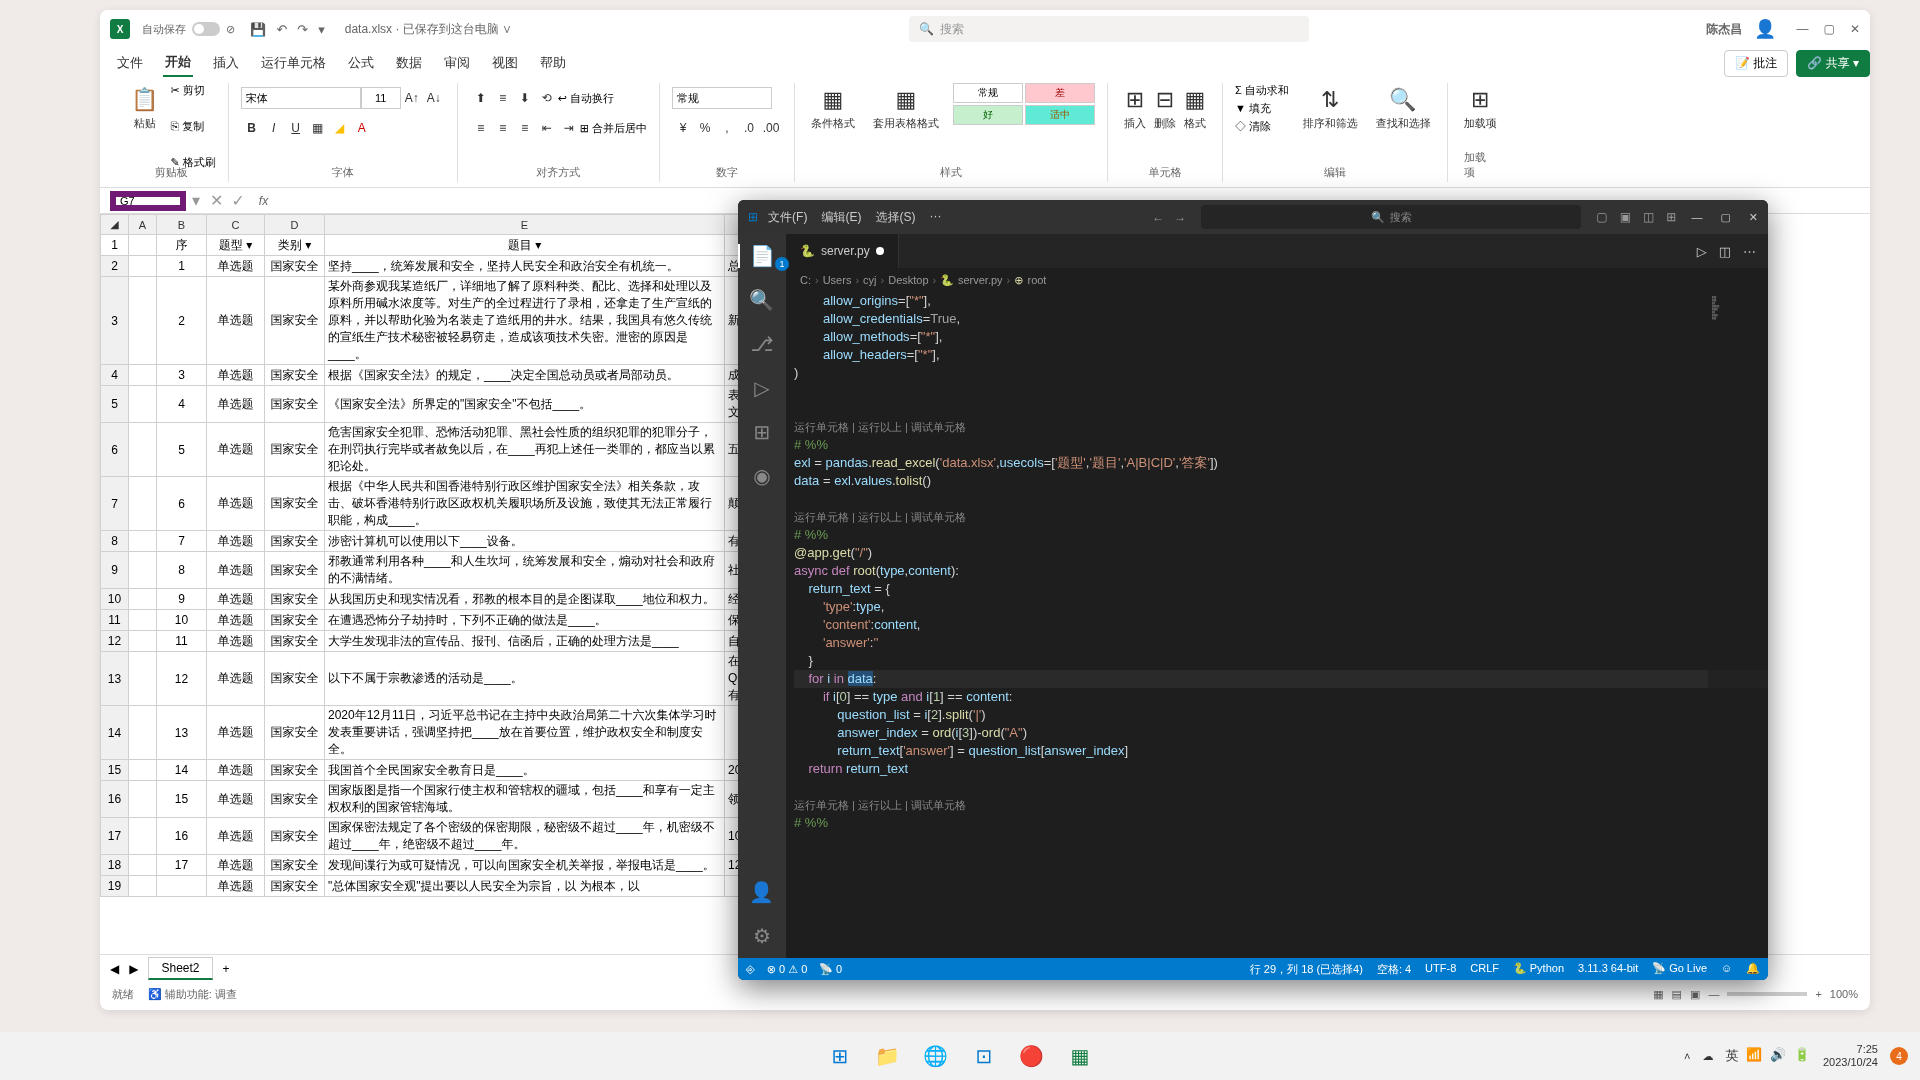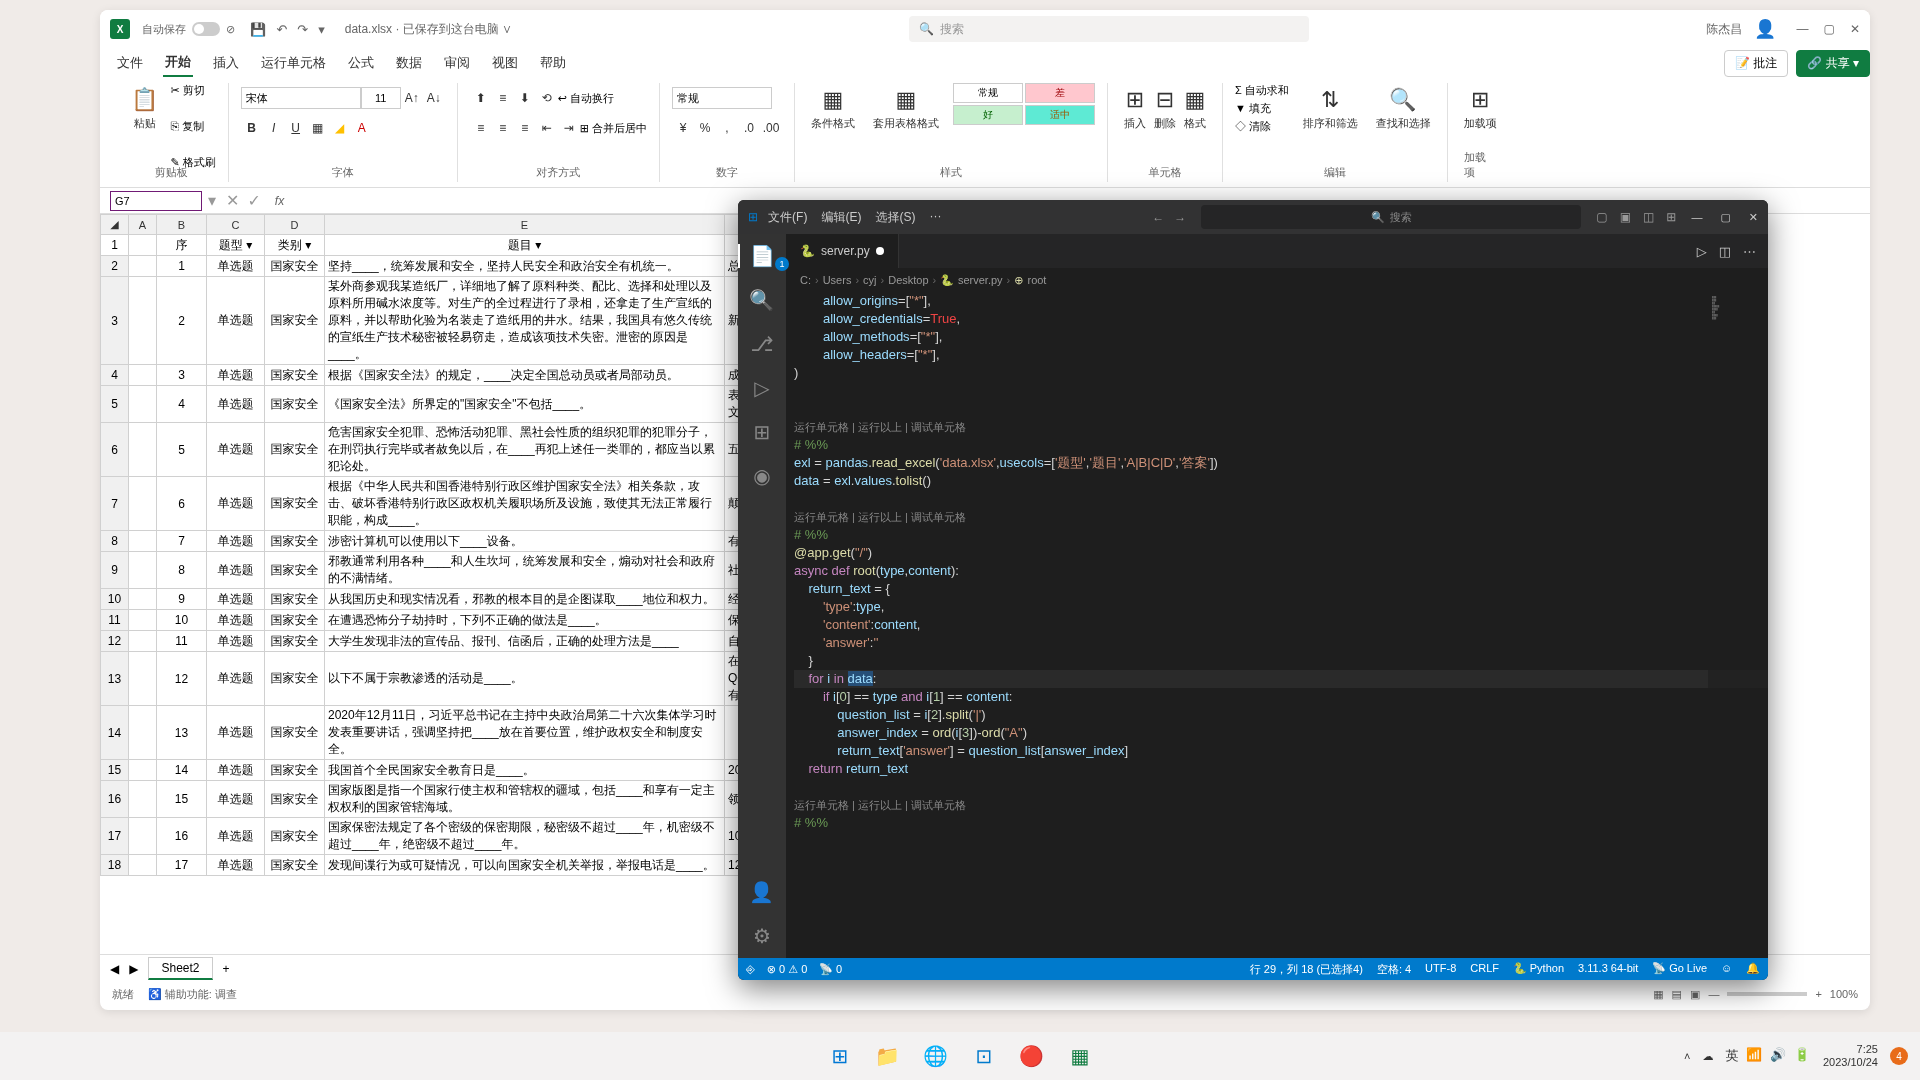--- a/index.html
+++ b/index.html
@@ -7,40 +7,40 @@
 .excel-window{position:absolute;left:100px;top:10px;width:1770px;height:1000px;background:#fff;border-radius:8px;box-shadow:0 2px 10px rgba(0,0,0,0.1);}
 .excel-titlebar{height:38px;display:flex;align-items:center;padding:0 10px;background:#fff;border-radius:8px 8px 0 0;}
 .excel-titlebar .app-icon{width:20px;height:20px;background:#107c41;border-radius:3px;display:flex;align-items:center;justify-content:center;color:#fff;font-size:10px;font-weight:bold;}
 .autosave{margin-left:12px;font-size:11px;color:#666;display:flex;align-items:center;gap:6px;}
 .toggle{width:28px;height:14px;background:#ccc;border-radius:7px;position:relative;}
 .toggle::after{content:'';position:absolute;width:10px;height:10px;background:#fff;border-radius:50%;top:2px;left:2px;}
 .qat-icons{display:flex;gap:10px;margin-left:15px;color:#666;}
 .qat-icons span{font-size:13px;cursor:pointer;}
 .filename{margin-left:20px;font-size:12px;color:#666;}
 .search-bar{margin-left:auto;margin-right:auto;width:400px;height:26px;background:#f3f2f1;border-radius:4px;display:flex;align-items:center;padding:0 10px;color:#999;font-size:12px;gap:6px;}
-.user-area{display:flex;align-items:center;gap:12px;color:#666;font-size:12px;}
+.user-area{display:flex;align-items:center;gap:12px;color:#666;font-size:12px;font-weight:bold;}
 .win-controls{display:flex;gap:15px;margin-left:20px;font-size:12px;color:#666;}
 .excel-tabs{height:30px;display:flex;align-items:center;padding:0 15px;gap:18px;font-size:13px;color:#333;}
 .excel-tabs .tab{cursor:pointer;padding:4px 2px;}
 .excel-tabs .tab.active{font-weight:bold;border-bottom:2px solid #107c41;}
 .ribbon{height:110px;background:#fff;border-bottom:1px solid #ddd;display:flex;padding:5px 15px;}
 .ribbon-group{border-right:1px solid #e0e0e0;padding:0 12px;display:flex;flex-direction:column;position:relative;}
 .ribbon-group-label{position:absolute;bottom:2px;left:50%;transform:translateX(-50%);font-size:11px;color:#666;}
 .ribbon-btn{display:flex;flex-direction:column;align-items:center;font-size:11px;color:#333;gap:3px;padding:4px;}
 .ribbon-btn .icon{font-size:22px;}
 .ribbon-row{display:flex;align-items:center;height:30px;}
 .font-select{width:120px;height:22px;border:1px solid #ccc;font-size:11px;padding:0 4px;}
 .size-select{width:40px;height:22px;border:1px solid #ccc;font-size:11px;text-align:center;}
 .small-btn{width:22px;height:22px;border:1px solid transparent;background:none;font-size:12px;color:#333;cursor:pointer;}
 .style-cell{width:70px;height:20px;border:1px solid #ccc;font-size:10px;display:flex;align-items:center;justify-content:center;}
 .share-btns{margin-left:auto;display:flex;gap:8px;align-items:center;}
 .share-btn{padding:4px 10px;border:1px solid #ccc;border-radius:4px;font-size:12px;background:#fff;}
 .share-btn.green{background:#107c41;color:#fff;border-color:#107c41;}
 .formula-bar{height:26px;display:flex;align-items:center;border-bottom:1px solid #ddd;padding:0 10px;}
-.name-box{width:92px;height:20px;border:1px solid #701a75;font-size:11px;padding:0 4px;}
+.name-box{width:76px;height:20px;border:6px solid #701a75;font-size:11px;padding:0 4px;}
 .fx-label{margin:0 10px;font-style:italic;color:#666;font-size:12px;}
 .grid-area{height:740px;overflow:hidden;position:relative;}
 .sheet-table{border-collapse:collapse;font-size:12px;}
 .sheet-table th{background:#f0f0f0;border:1px solid #d0d0d0;font-weight:normal;color:#333;height:20px;font-size:11px;}
 .sheet-table td{border:1px solid #d0d0d0;height:21px;padding:1px 3px;vertical-align:middle;}
 .col-a{width:28px;text-align:center;}
 .col-b{width:50px;text-align:center;}
 .col-c{width:58px;text-align:center;}
 .col-d{width:60px;text-align:center;}
 .col-e{width:400px;}
@@ -75,21 +75,21 @@
 .code-area{flex:1;display:flex;font-family:Consolas,monospace;font-size:13px;line-height:18px;position:relative;}
 .gutter{width:50px;text-align:right;padding-right:14px;color:#858585;user-select:none;}
 .code-content{flex:1;white-space:pre;padding-left:8px;}
 .kw{color:#c586c0;}
 .fn{color:#dcdcaa;}
 .str{color:#ce9178;}
 .num{color:#b5cea8;}
 .var{color:#9cdcfe;}
 .cmt{color:#6a9955;}
 .op{color:#d4d4d4;}
-.const{color:#ef4444;}
+.const{color:#a3a3a3;}
 .run-links{color:#888;font-size:11px;}
 .hl-line{background:#2a2a2a;display:inline-block;width:100%;}
 .sel{background:#264f78;}
 .minimap{position:absolute;right:0;top:0;width:60px;height:100%;background:#1e1e1e;opacity:0.6;}
 .minimap-content{padding:4px;font-size:2px;color:#888;line-height:3px;}
 .vsc-statusbar{height:22px;background:#007acc;color:#fff;display:flex;align-items:center;font-size:11px;padding:0 8px;}
 .vsc-statusbar .left{display:flex;gap:12px;}
 .vsc-statusbar .right{margin-left:auto;display:flex;gap:14px;}
 
 
@@ -458,20 +458,29 @@
           </tr>
           <tr>
             <td class="row-hdr">18</td>
   <td></td>
   <td style="text-align:center;">17</td>
   <td style="text-align:center;">单选题</td>
   <td style="text-align:center;">国家安全</td>
   <td>发现间谍行为或可疑情况，可以向国家安全机关举报，举报电话是____。</td>
   <td>12337</td>
           </tr>
+          <tr>
+            <td class="row-hdr">19</td>
+  <td></td>
+  <td style="text-align:center;"></td>
+  <td style="text-align:center;">单选题</td>
+  <td style="text-align:center;">国家安全</td>
+  <td>"总体国家安全观"提出要以人民安全为宗旨，以       为根本，以</td>
+  <td></td>
+          </tr>
         </tbody>
     </table>
   </div>
 
   <div class="sheet-tabs">
     <span>◀</span>
     <span>▶</span>
     <div class="sheet-tab">Sheet2</div>
     <span>+</span>
   </div>

